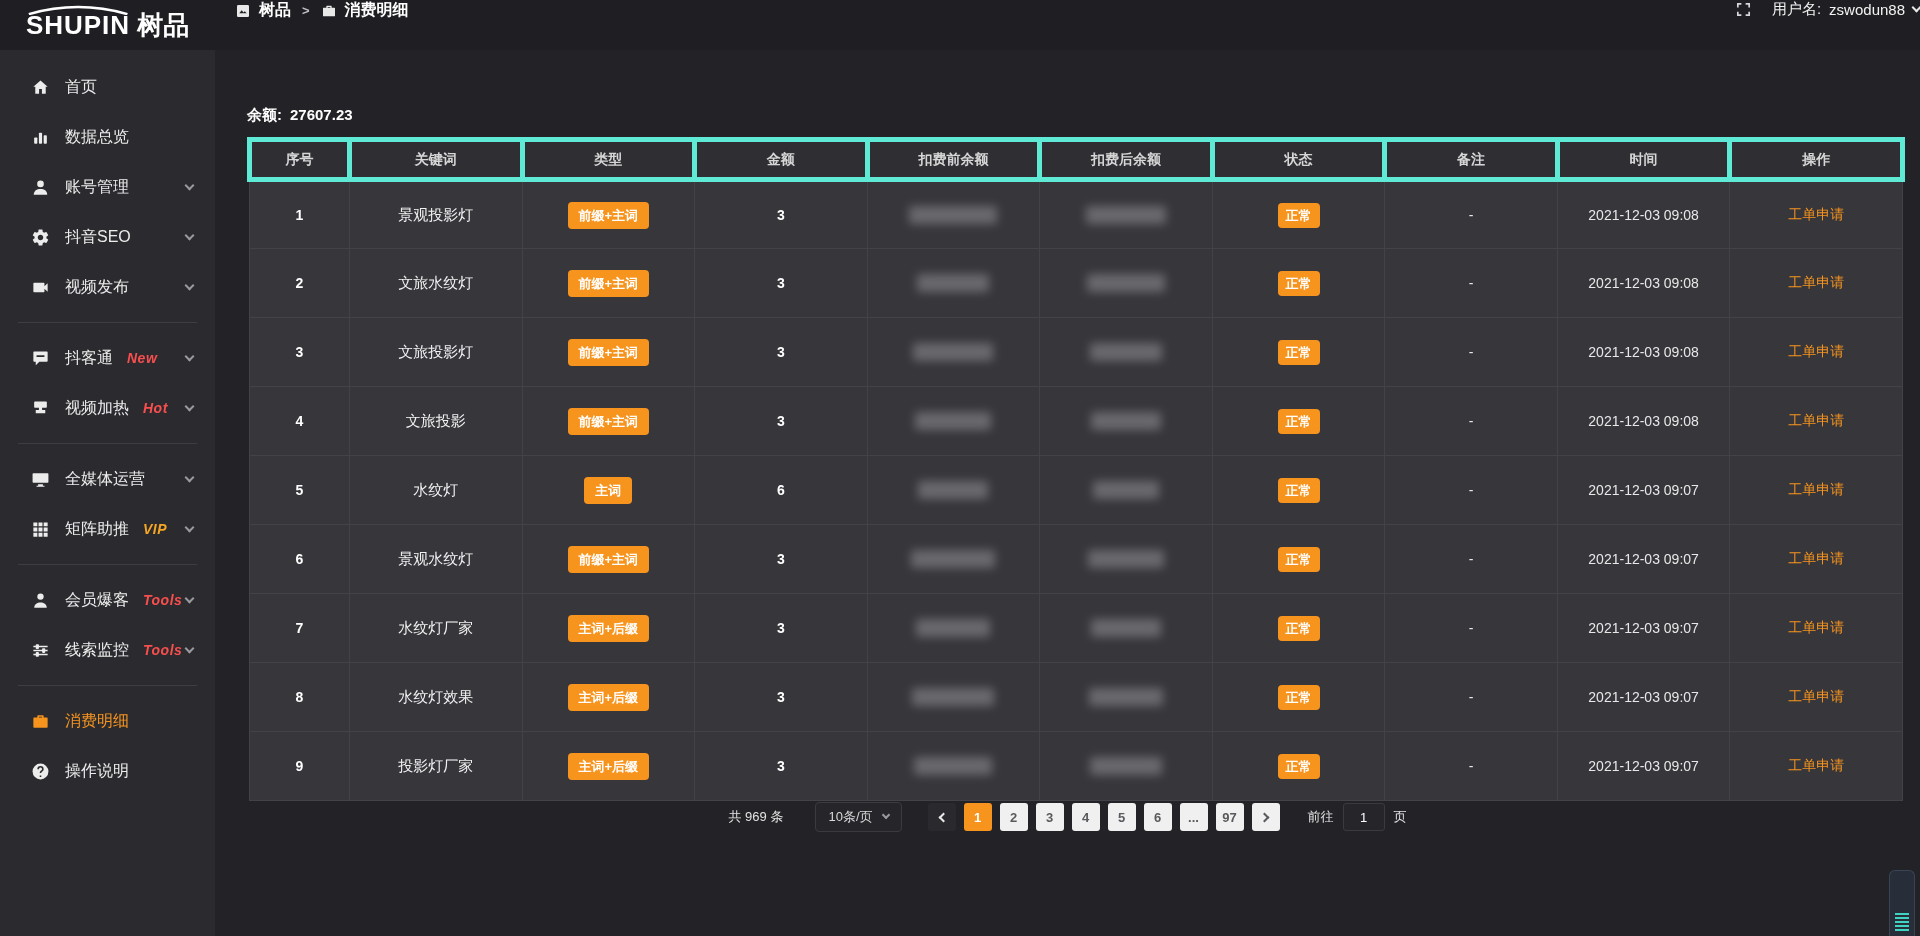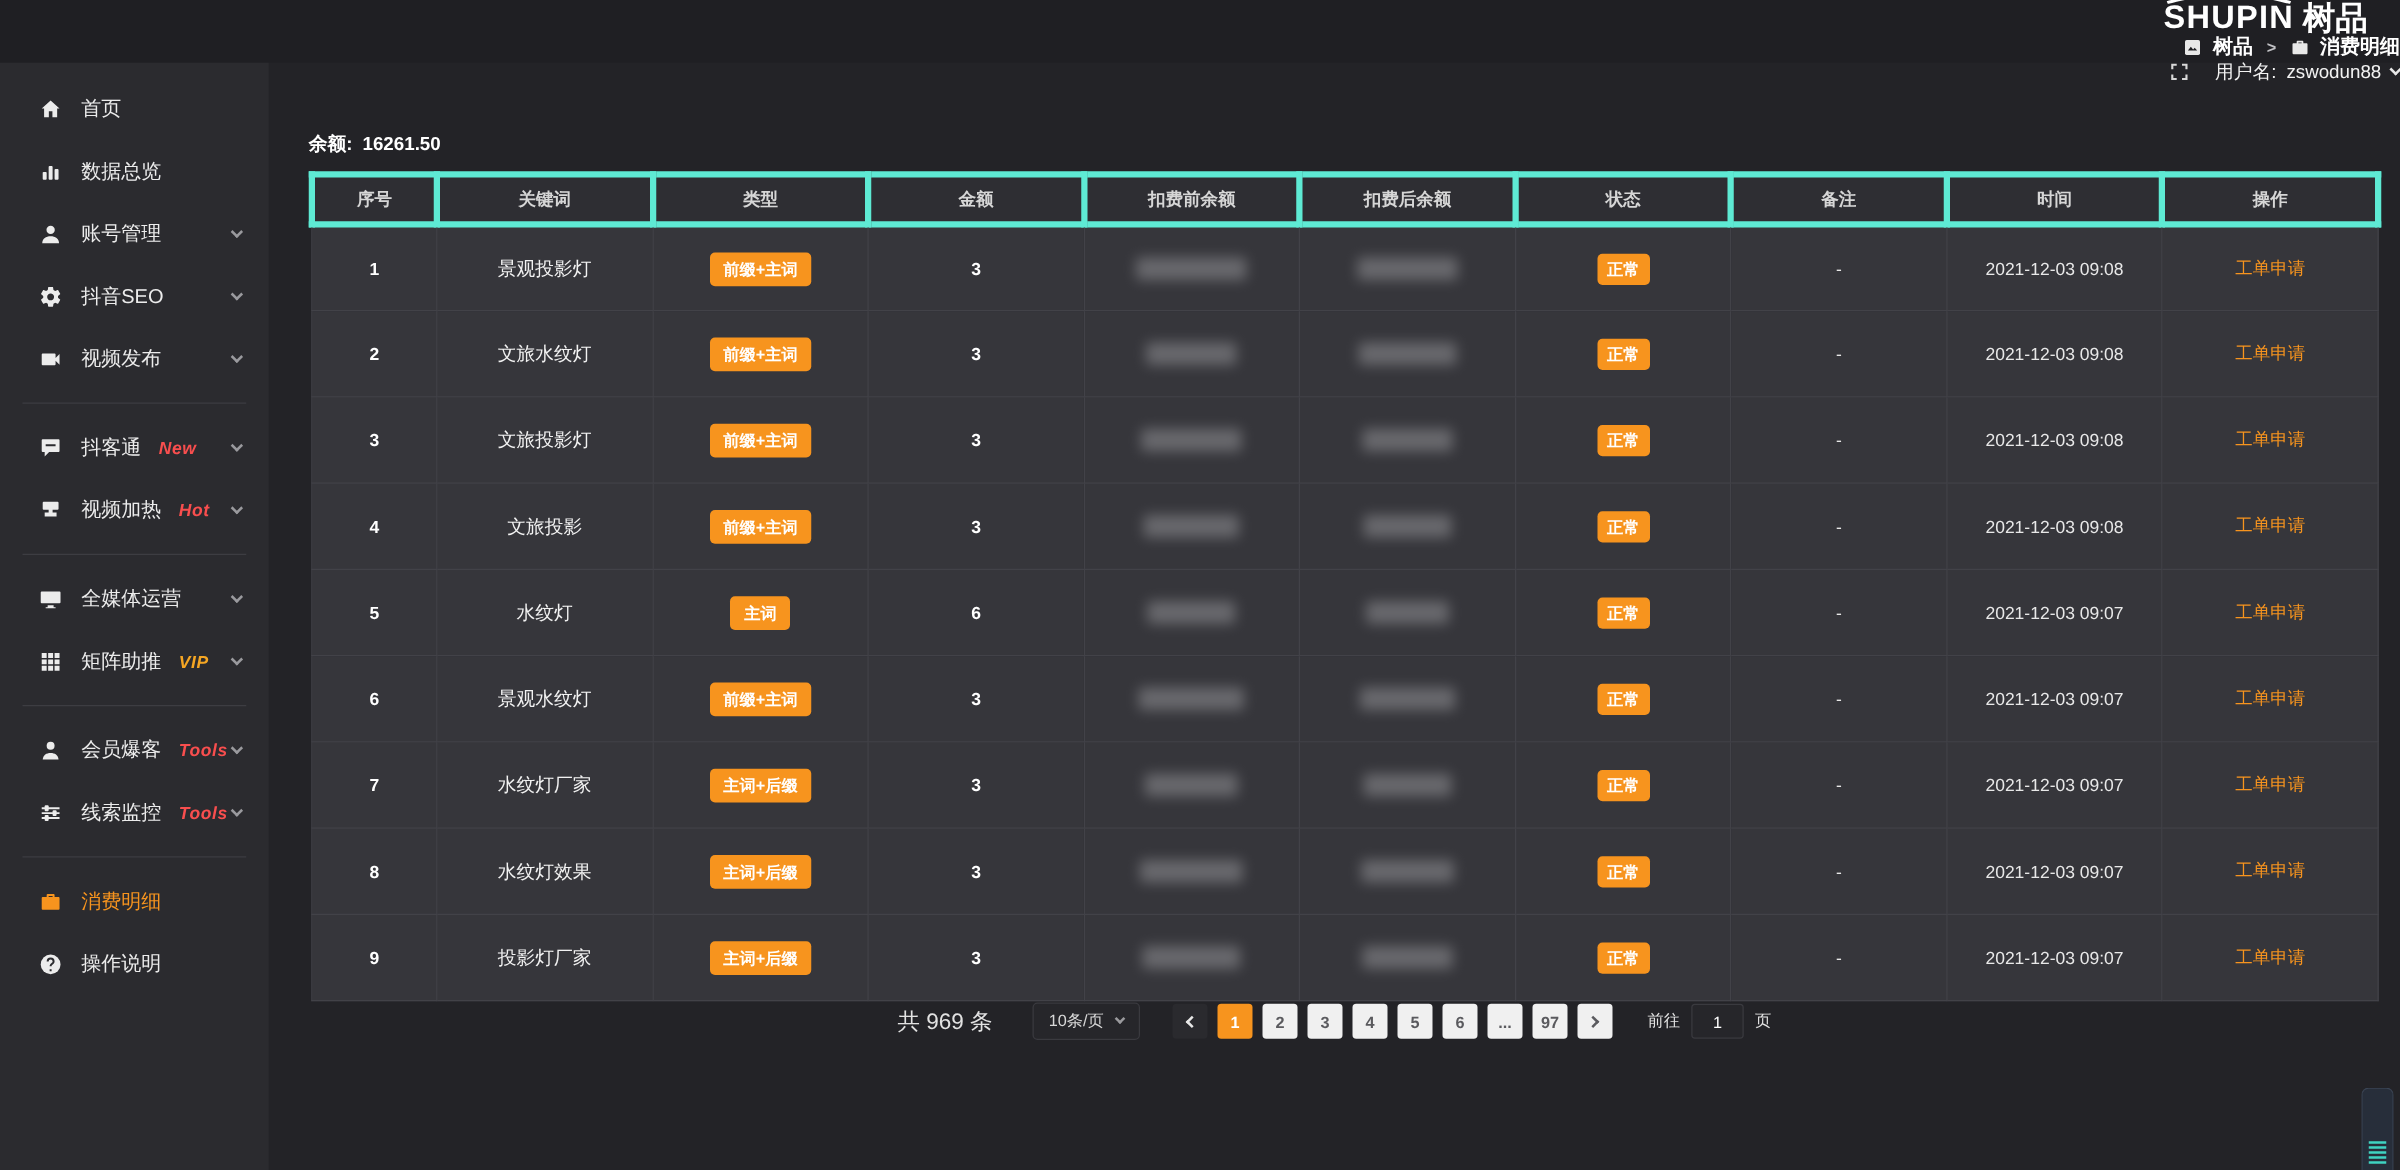--- a/index.html
+++ b/index.html
@@ -4,21 +4,21 @@
 <style>
   * { margin:0; padding:0; box-sizing:border-box; }
   html,body { width:1920px; height:936px; overflow:hidden; }
   body {
     position:relative;
     background:#232327;
     font-family:"Liberation Sans","DejaVu Sans",sans-serif;
     color:#e8e8e8;
   }
   
-  .topbar { position:absolute; top:0; left:0; right:0; height:50px; background:#1f1f23; display:flex; align-items:flex-end; z-index:5;flex-direction:column; }
+  .topbar { position:absolute; top:0; left:0; right:0; height:50px; background:#1f1f23; display:flex; align-items:flex-start; z-index:5; }
   .logo { width:215px; height:100%; display:flex; align-items:center; justify-content:center; gap:7px; }
   .logo-en-wrap { position:relative; display:inline-block; }
   .logo-arc { position:absolute; top:-7px; left:0; width:100%; height:10px; }
   .logo-en { font-size:26px; font-weight:bold; letter-spacing:1px; color:#fff; line-height:1; }
   .logo-cn { font-size:26px; font-weight:bold; color:#fff; line-height:1; }
   .breadcrumb { margin-left:20px; display:flex; align-items:center; gap:8px; font-size:16px; font-weight:bold; color:#fff; }
   .bc-sep { color:#c0c0c4; font-size:13px; margin:0 3px; font-weight:bold; }
   .bc-icon { display:flex; color:#e8e8e8; }
   .tb-right { margin-left:auto; display:flex; align-items:center; gap:20px; }
   .fs-icon { display:flex; color:#d8d8d8; cursor:pointer; }
@@ -49,21 +49,21 @@
   thead th { height:40px; background:#2e2e33; border:5px solid #5eead4; font-size:14px; font-weight:bold; color:#d6d6d6; text-align:center; }
   tbody td { height:69px; background:#36363b; border:1px solid #424248; text-align:center; font-size:14px; color:#e8e8e8; vertical-align:middle; }
   .cell-no, .cell-amount { font-weight:bold; color:#fff; }
   .cell-keyword { font-size:15px; color:#f2f2f2; }
   .badge { display:inline-block; background:#f7941e; color:#fff; font-size:13px; font-weight:bold; border-radius:4px; padding:7px 11px; line-height:1; }
   .status-badge { padding:6px 8px; }
   .blur-bar { height:18px; background:#a6a6aa; opacity:0.45; filter:blur(5px); border-radius:2px; margin:0 auto; }
   .action-link { color:#f7941e; font-size:14px; cursor:pointer; text-decoration:none; }
   
   .pagination { position:absolute; top:751px; left:0; right:0; height:32px; display:flex; align-items:center; justify-content:center; }
-  .pg-total { font-size:18px; color:#e2e2e2; margin-right:14px; }
+  .pg-total { font-size:13px; color:#e2e2e2; margin-right:14px; }
   .pg-size { background:#26262a; border:1px solid #3a3a3f; border-radius:4px; height:30px; padding:0 12px; display:flex; align-items:center; gap:10px; font-size:13px; color:#d8d8d8; cursor:pointer; margin-right:22px;margin-left:18px; }
   .pg-size .arr { width:6px; height:6px; }
   .pg-btn { min-width:28px; height:28px; border:none; border-radius:3px; background:#f0f0f0; color:#5a5a5e; font-size:13px; font-weight:bold; cursor:pointer; display:inline-flex; align-items:center; justify-content:center; margin:0 4px; font-family:inherit; }
   .pg-btn.active { background:#f7941e; color:#fff; }
   .pg-btn.dark { background:#2a2a2e; }
   .pg-goto { display:flex; align-items:center; gap:9px; font-size:13px; color:#e2e2e2; margin-left:24px; }
   .pg-goto input { width:42px; height:28px; background:#26262a; border:1px solid #3a3a3f; border-radius:3px; color:#fff; text-align:center; font-size:13px; font-family:inherit; }
   
   .footer { position:absolute; left:0; right:0; bottom:0; height:46px; background:#1a1a1d; display:flex; align-items:center; justify-content:center; font-size:14px; color:#e0e0e0; }
   
@@ -243,21 +243,21 @@
             <path d="M11 17h2v2h-2zm1-12a4 4 0 0 1 4 4c0 1.6-1 2.4-1.9 3.1-.8.6-1.1 1-1.1 1.9h-2c0-1.7.8-2.5 1.7-3.2.7-.6 1.3-1 1.3-1.8a2 2 0 0 0-4 0H8a4 4 0 0 1 4-4z" fill="#2b2b2f"></path>
           </svg>
         </span>
         <span class="s-label">操作说明</span>
       </div>
     </div>
 </div>
 
 <div class="main">
   <div class="balance">
-    <span>余额:</span><span class="bal-value">16261.50</span>
+    <span>余额:</span><span class="bal-value">27607.23</span>
   </div>
 
   <div class="table-wrap">
     <table>
       <colgroup>
         <col style="width:100px">
           <col>
           <col>
           <col>
           <col>

